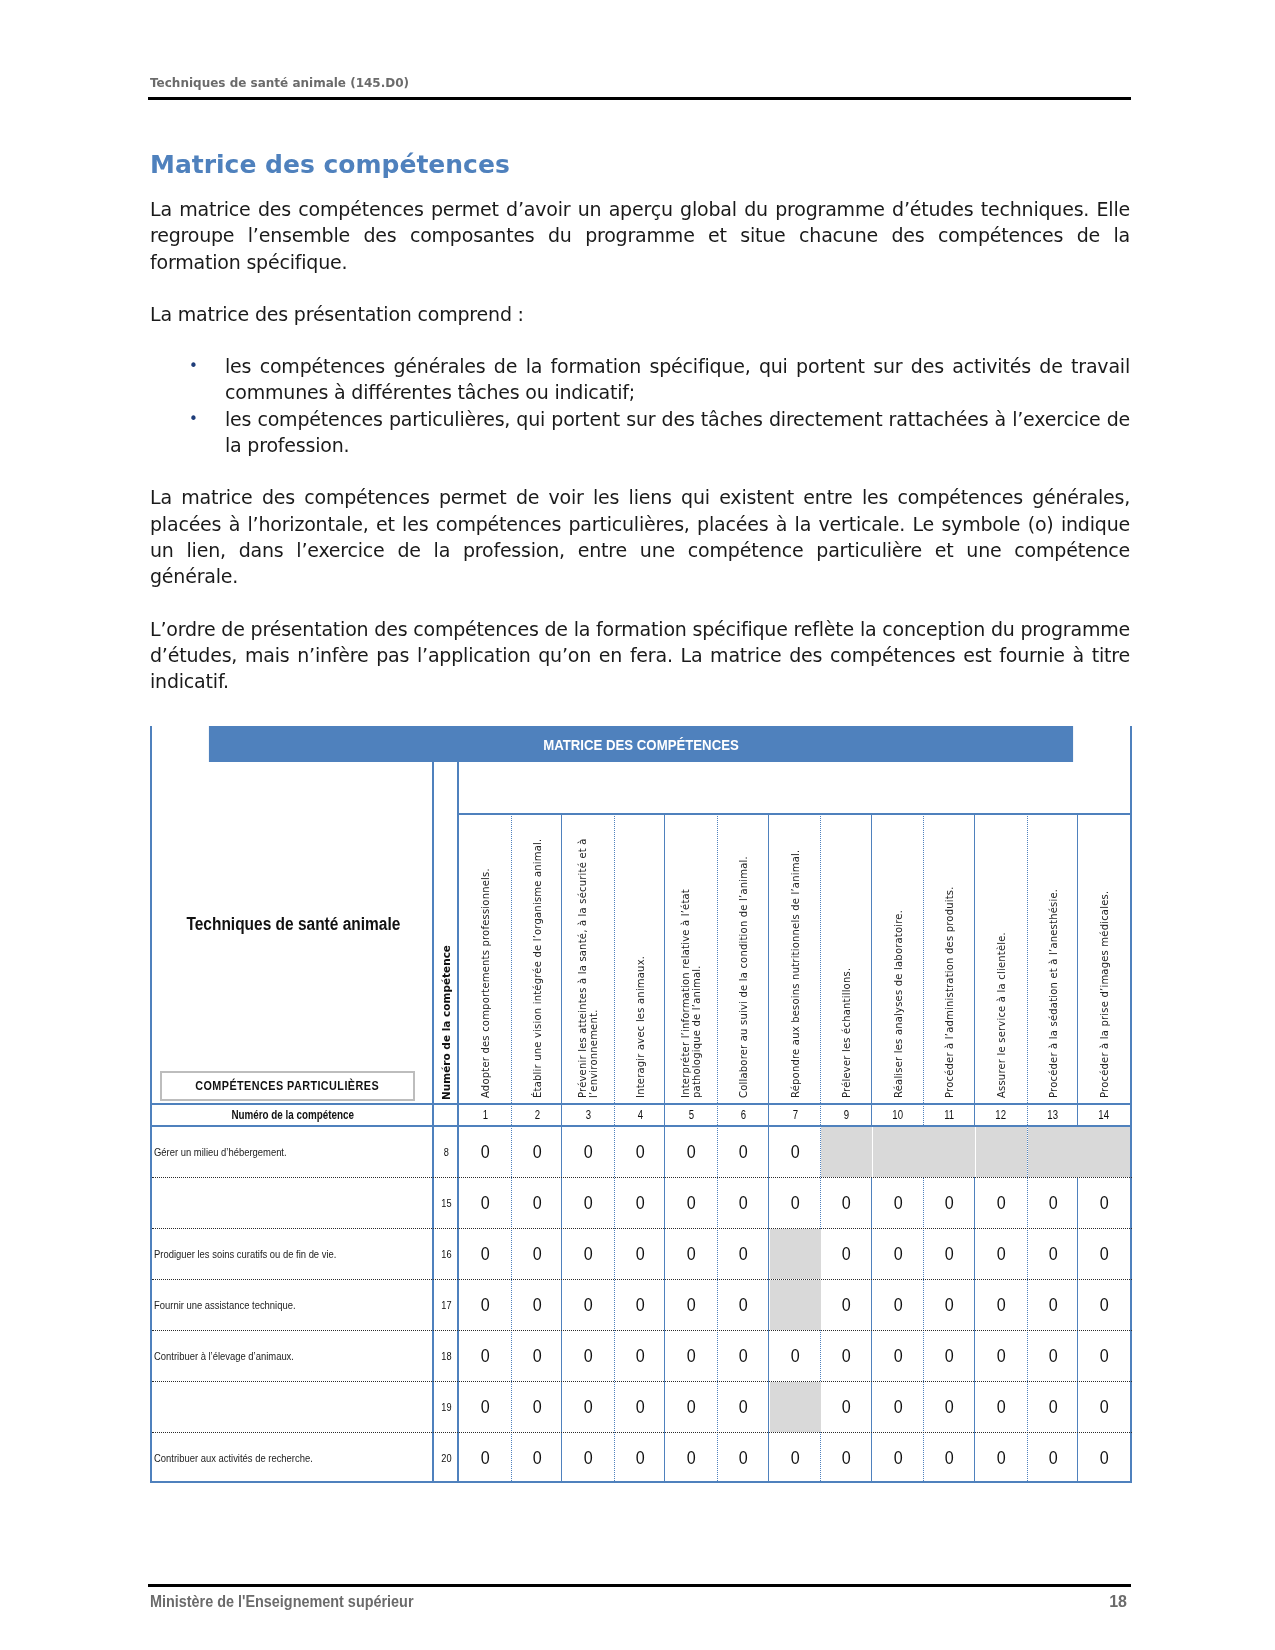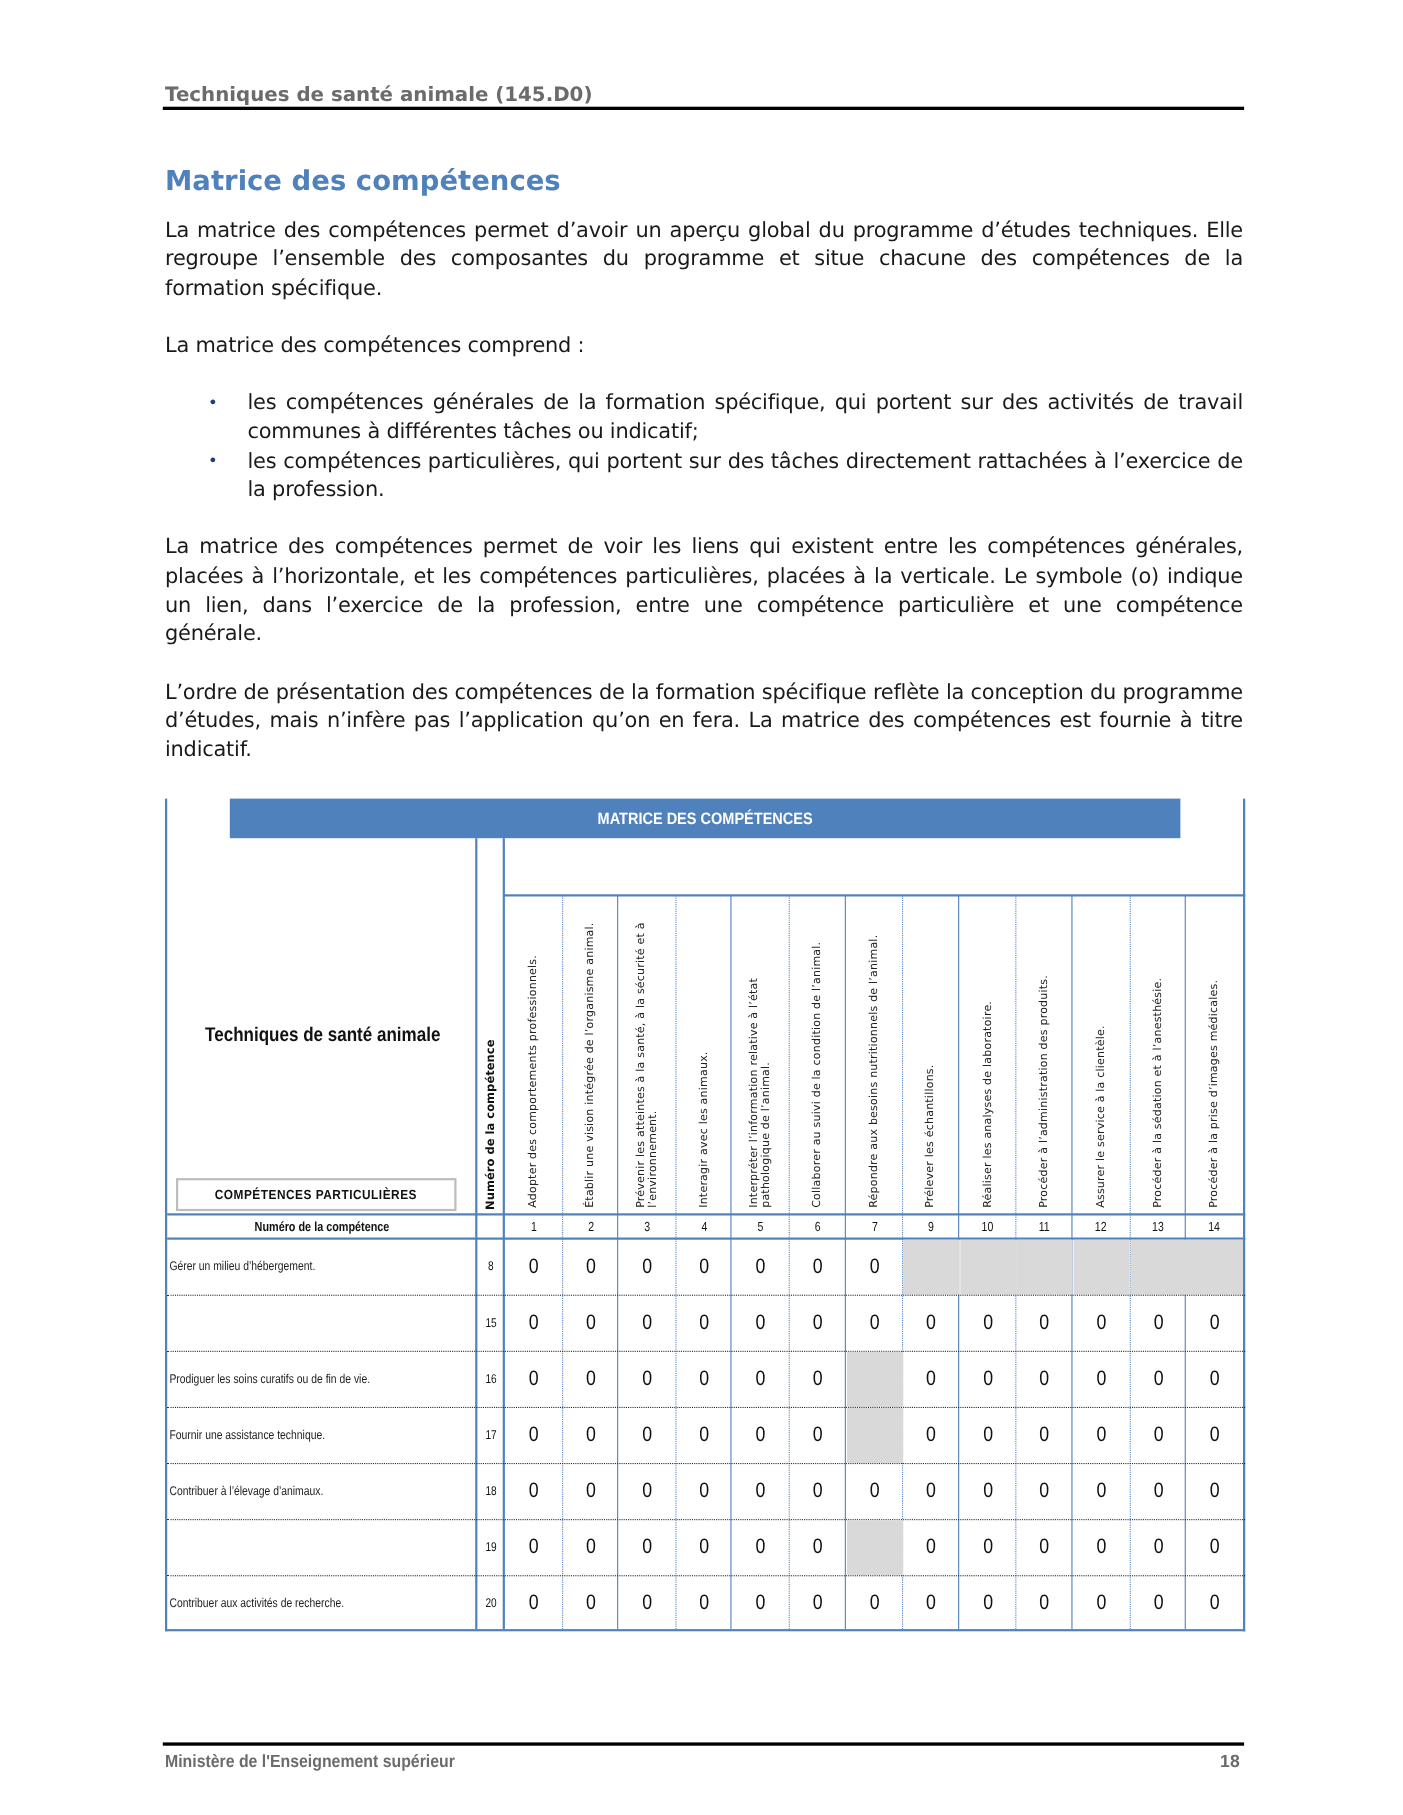--- a/index.html
+++ b/index.html
@@ -1,33 +1,33 @@
 <!DOCTYPE html>
 <html><head>
 <meta charset="utf-8">
 <style>
   * { box-sizing: border-box; margin: 0; padding: 0; }
   html, body { width: 1275px; height: 1650px; background: #ffffff; }
   body { position: relative; font-family: "DejaVu Sans", sans-serif; color: #111; overflow: hidden; }
 
-  .running-header { position: absolute; left: 150px; top: 76px; font-size: 18px; font-weight: bold; color: #6b6b6b; }
+  .running-header { position: absolute; left: 150px; top: 76px; font-size: 12px; font-weight: bold; color: #6b6b6b; }
   .header-rule { position: absolute; left: 148px; top: 97px; width: 983px; height: 3px; background: #000; }
 
   .page-title { position: absolute; left: 150px; top: 150px; font-size: 25px; font-weight: bold; color: #4f81bd; }
 
   .content { position: absolute; left: 150px; top: 196px; width: 980px; font-size: 19px; line-height: 26.3px; text-align: justify; color: #1a1a1a; letter-spacing: -0.2px; }
   .content p { margin-bottom: 26px; }
   .content ul { list-style: none; margin: 0 0 26px 0; }
   .content li { position: relative; padding-left: 75px; }
   .content li .bullet { position: absolute; left: 39px; top: 0; color: #1f3d7a; font-size: 15px; }
 
   
   .matrix { position: absolute; left: 150px; top: 726px; width: 982px; height: 757px; border: 2px solid #4f81bd; border-top: none; }
   .matrix-title { position: absolute; left: -2px; top: 0; width: 982px; height: 36px; background: #4f81bd; color: #fff; font-family: "Liberation Sans", sans-serif; font-size: 15px; font-weight: bold; display: flex; align-items: center; justify-content: center; transform: scaleX(0.88); transform-origin: center; }
-  .program-name { position: absolute; left: 0; top: 44px; width: 282px; height: 340px; display: flex; align-items: center; justify-content: center; font-family: "Liberation Sans", sans-serif; font-size: 18px; font-weight: bold; transform-origin: center; }
+  .program-name { position: absolute; left: 0; top: 28px; width: 282px; height: 340px; display: flex; align-items: center; justify-content: center; font-family: "Liberation Sans", sans-serif; font-size: 18px; font-weight: bold; transform-origin: center; }
   .program-name span { display: inline-block; transform: scaleX(0.86); }
   .particulieres-box { position: absolute; left: 8px; top: 345px; width: 255px; height: 30px; border: 2px solid #bdbdbd; display: flex; align-items: center; justify-content: center; font-family: "Liberation Sans", sans-serif; font-size: 12px; font-weight: bold; letter-spacing: 0.5px; }
   .particulieres-box span { display: inline-block; transform: scaleX(0.9); }
 
   .vline { position: absolute; width: 2px; background: #4f81bd; }
   .hline { position: absolute; height: 2px; background: #4f81bd; }
   .vdot { position: absolute; width: 0; border-left: 1px dotted #4f81bd; }
   .hdot { position: absolute; height: 0; border-top: 1px dotted #2b2b2b; }
 
   .generales-label { position: absolute; left: 307px; top: 36px; width: 673px; height: 52px; display: flex; align-items: center; justify-content: center; font-family: "Liberation Sans", sans-serif; font-size: 12px; font-weight: bold; }
@@ -60,21 +60,21 @@
 </head>
 <body>
 
 <div class="running-header">Techniques de santé animale (145.D0)</div>
 <div class="header-rule"></div>
 
 <h1 class="page-title">Matrice des compétences</h1>
 
 <div class="content">
   <p>La matrice des compétences permet d’avoir un aperçu global du programme d’études techniques. Elle regroupe l’ensemble des composantes du programme et situe chacune des compétences de la formation spécifique.</p>
-  <p>La matrice des compétences comprend :</p>
+  <p>La matrice des présentation comprend :</p>
   <ul>
     <li><span class="bullet">•</span><span>les compétences générales de la formation spécifique, qui portent sur des activités de travail communes à différentes tâches ou indicatif;</span></li>
     <li><span class="bullet">•</span><span>les compétences particulières, qui portent sur des tâches directement rattachées à l’exercice de la profession.</span></li>
   </ul>
   <p>La matrice des compétences permet de voir les liens qui existent entre les compétences générales, placées à l’horizontale, et les compétences particulières, placées à la verticale. Le symbole (o) indique un lien, dans l’exercice de la profession, entre une compétence particulière et une compétence générale.</p>
   <p>L’ordre de présentation des compétences de la formation spécifique reflète la conception du programme d’études, mais n’infère pas l’application qu’on en fera. La matrice des compétences est fournie à titre indicatif.</p>
 </div>
 
 <div class="matrix" id="matrix">
   <div class="matrix-title">MATRICE DES COMPÉTENCES</div>

